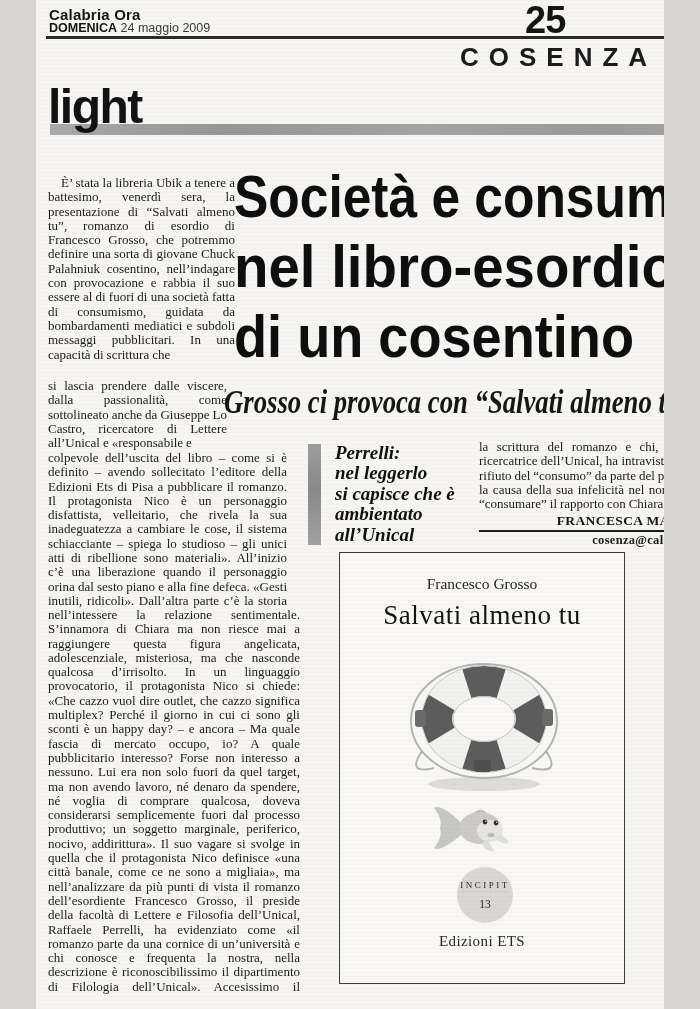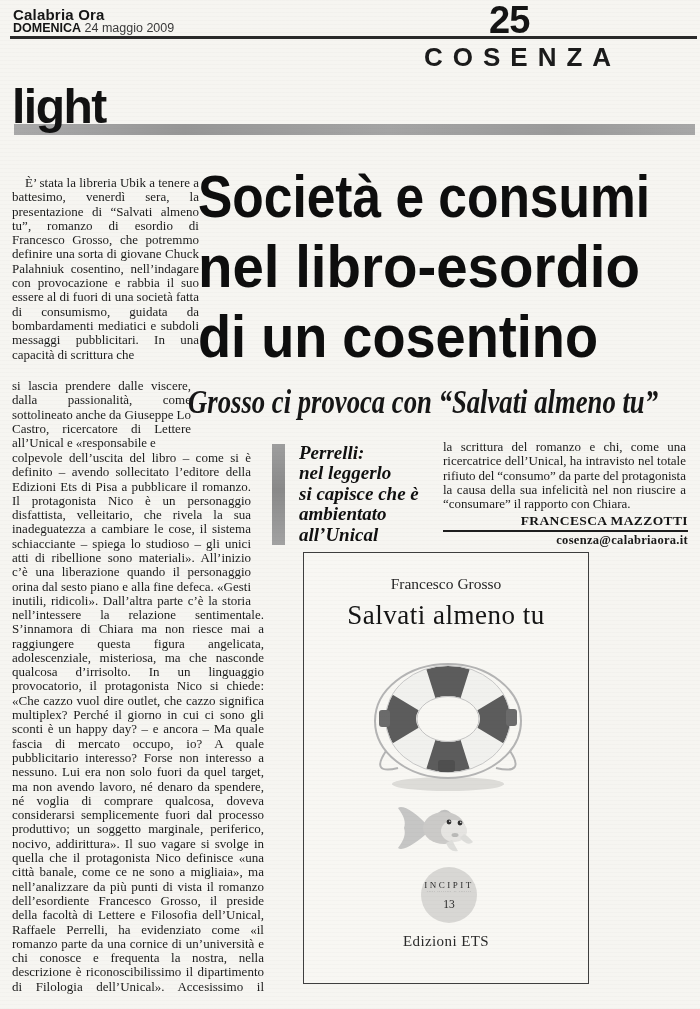--- a/index.html
+++ b/index.html
@@ -1,17 +1,17 @@
 <!DOCTYPE html>
 <html lang="it"><head>
 <meta charset="utf-8">
 <style>
   html,body{margin:0;padding:0;background:#d8d6d2;}
   .page{
-    position:relative;width:700px;height:1009px;margin:0 auto;
+    position:relative;width:628px;height:1009px;margin:0 auto;
     background:#f6f5f1;overflow:hidden;
     font-family:"Liberation Serif",serif;color:#1a1a1a;
   }
   .page::after{ 
     content:"";position:absolute;inset:0;pointer-events:none;
     background:repeating-linear-gradient(0deg,rgba(0,0,0,.015) 0 1px,transparent 1px 4px);
   }
   .abs{position:absolute;}
 
   

